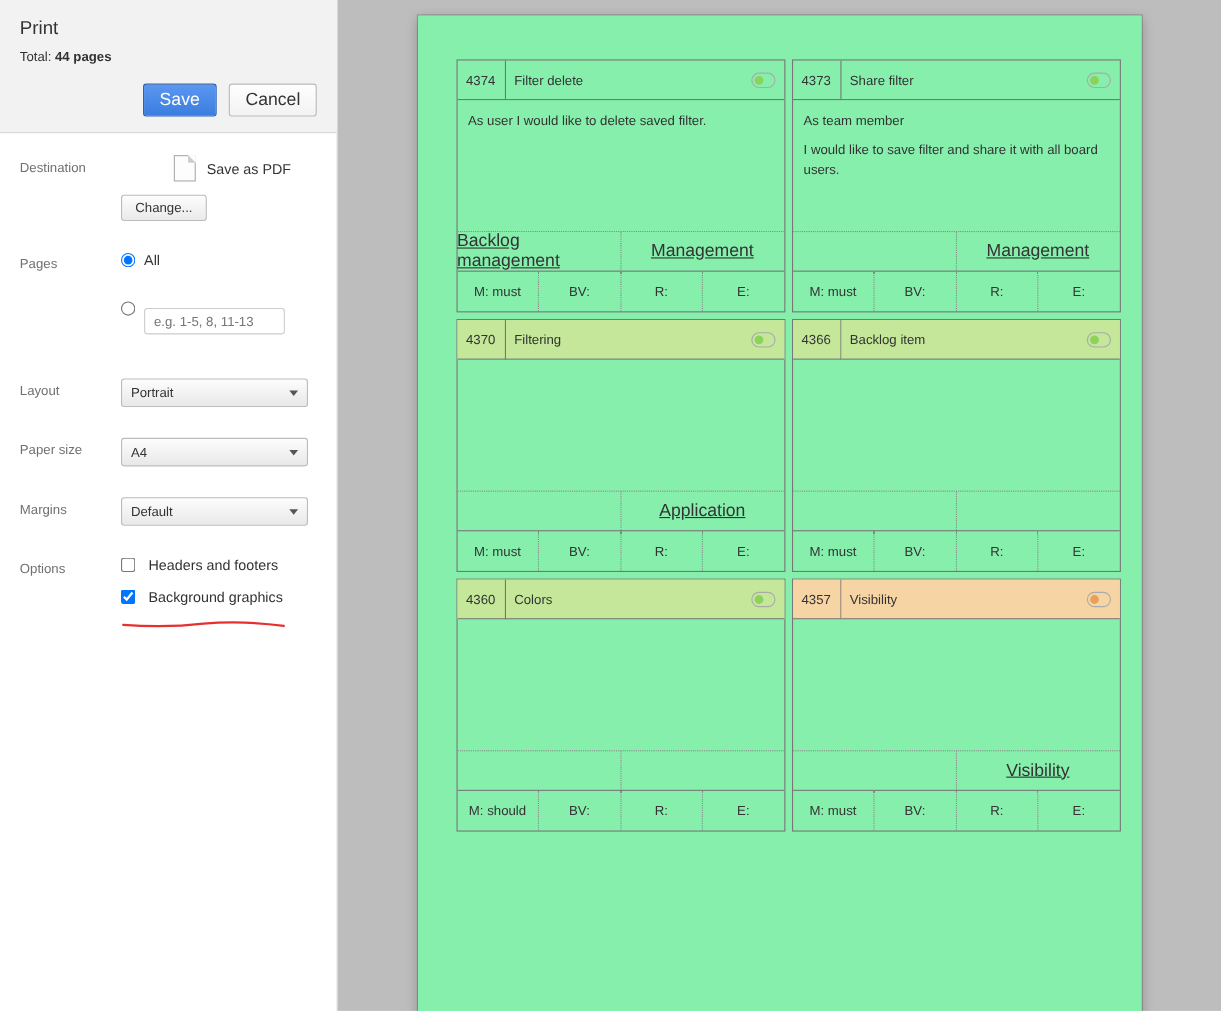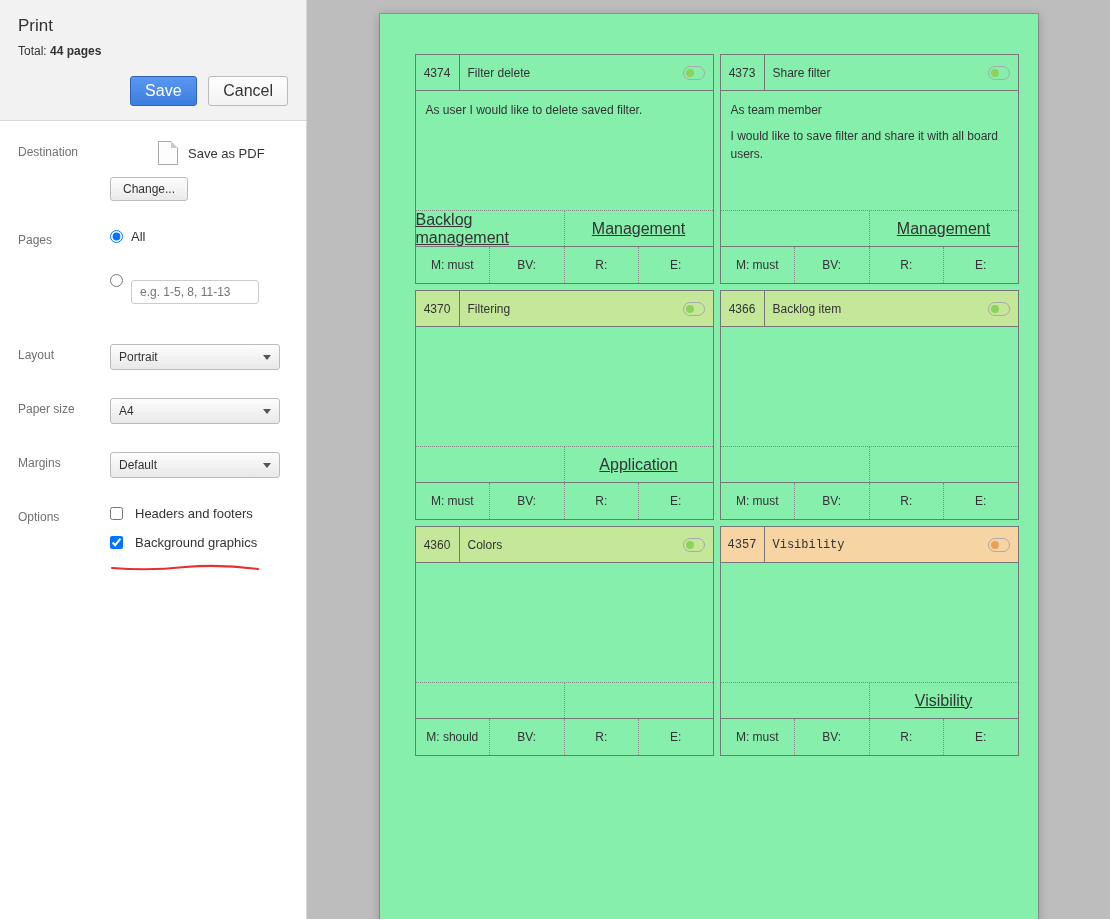--- a/index.html
+++ b/index.html
@@ -204,21 +204,21 @@
   display: flex;
 }
 .foot-cell {
   flex: 1;
   border-right: 1px dotted #888;
   display: flex; align-items: center; justify-content: center;
   font-size: 12px;
 }
 .foot-cell:last-child { border-right: none; }
 .hdr-green { background: #c4e79a; }
-.hdr-orange { background: #f6d4a3; font-family: Liberation Mono, monospace; }
+.hdr-orange { background: #f6d4a3; }
 </style>
 </head>
 <body>
 
 <div class="print-panel">
 
   <div class="print-header">
     <div class="print-title">Print</div>
     <div class="print-total">
       <span>Total: </span><b>44 pages</b>

